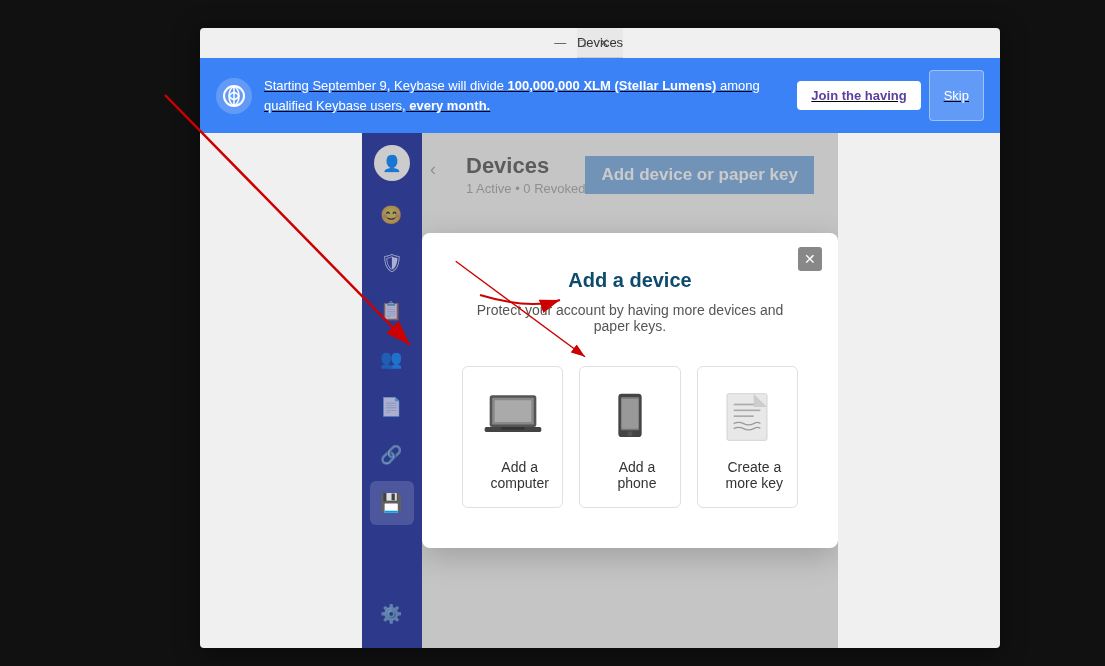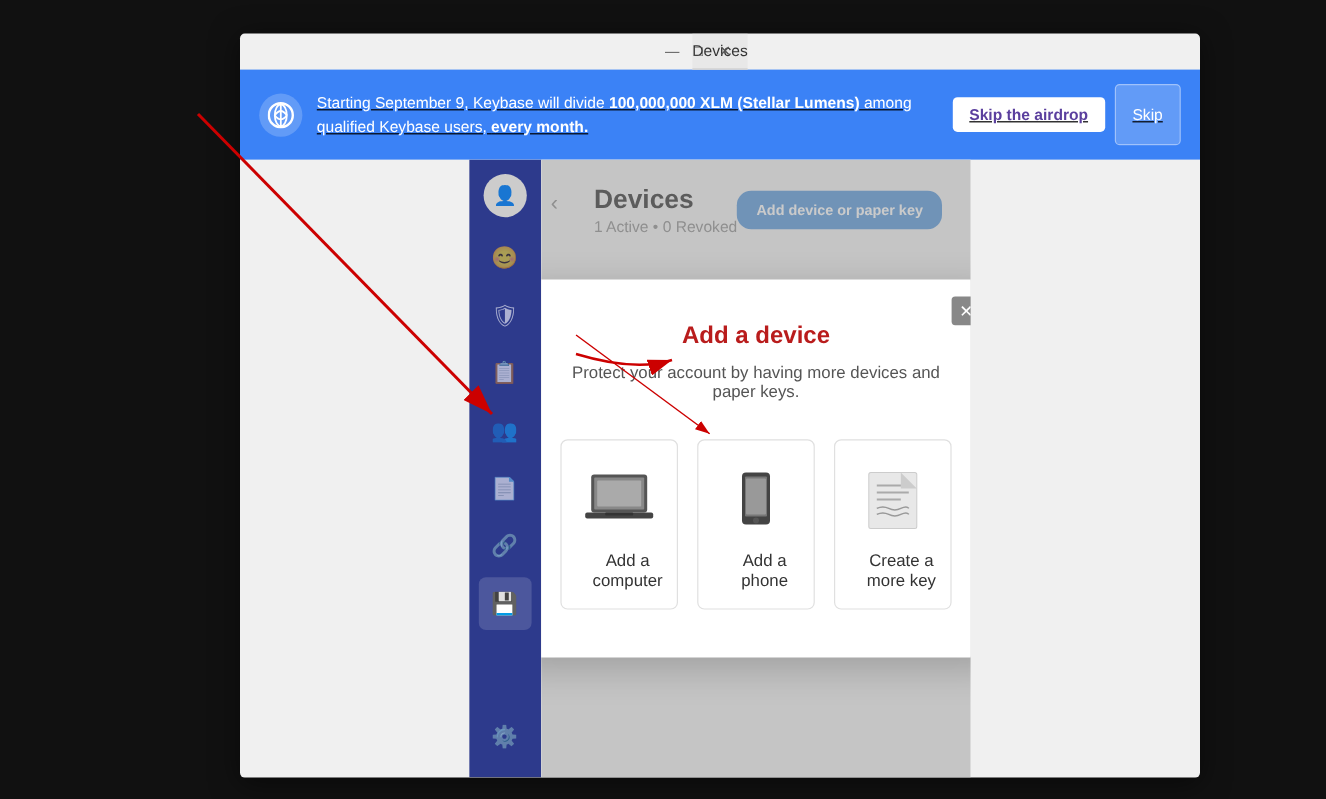--- a/index.html
+++ b/index.html
@@ -195,23 +195,23 @@
     }
     .devices-subtitle {
       font-size: 13px;
       color: #888;
       margin-top: 2px;
     }
     .btn-add-device {
       background: #4a90d9;
       color: #fff;
       border: none;
-      border-radius: 12px;
+      border-radius: 0;
       padding: 9px 16px;
-      font-size: 12px;
+      font-size: 17px;
       font-weight: 600;
       cursor: pointer;
     }
 
     
     .back-btn {
       position: absolute;
       top: 22px;
       left: 0px;
       color: #888;
@@ -267,21 +267,21 @@
       cursor: pointer;
       font-size: 14px;
       display: flex;
       align-items: center;
       justify-content: center;
     }
     .modal-title {
       text-align: center;
       font-size: 20px;
       font-weight: 700;
-      color: #b91c1c;
+      color: #0c4a6e;
       margin-bottom: 10px;
     }
     .modal-desc {
       text-align: center;
       font-size: 14px;
       color: #555;
       margin-bottom: 32px;
     }
 
     
@@ -356,21 +356,21 @@
         <path d="M6 11 Q11 4 16 11" stroke="white" stroke-width="1.5" fill="none"></path>
         <path d="M6 11 Q11 18 16 11" stroke="white" stroke-width="1.5" fill="none"></path>
         <line x1="11" y1="2" x2="11" y2="20" stroke="white" stroke-width="1.5"></line>
         <ellipse cx="11" cy="11" rx="5" ry="9" stroke="white" stroke-width="1.5" fill="none"></ellipse>
       </svg>
     </div>
     <div class="airdrop-text">
       <span>Starting September 9, Keybase will divide </span><strong>100,000,000 XLM (Stellar Lumens)</strong><span> among qualified Keybase users, </span><strong>every month.</strong>
     </div>
     <div class="airdrop-buttons">
-      <button class="btn-join">Skip the airdrop</button>
+      <button class="btn-join">Join the having</button>
       <button class="btn-skip">Skip</button>
     </div>
   </div>
 
   <div class="app-body">
 
     <div class="sidebar">
       <div class="sidebar-avatar">
         <span>👤</span>
       </div>

